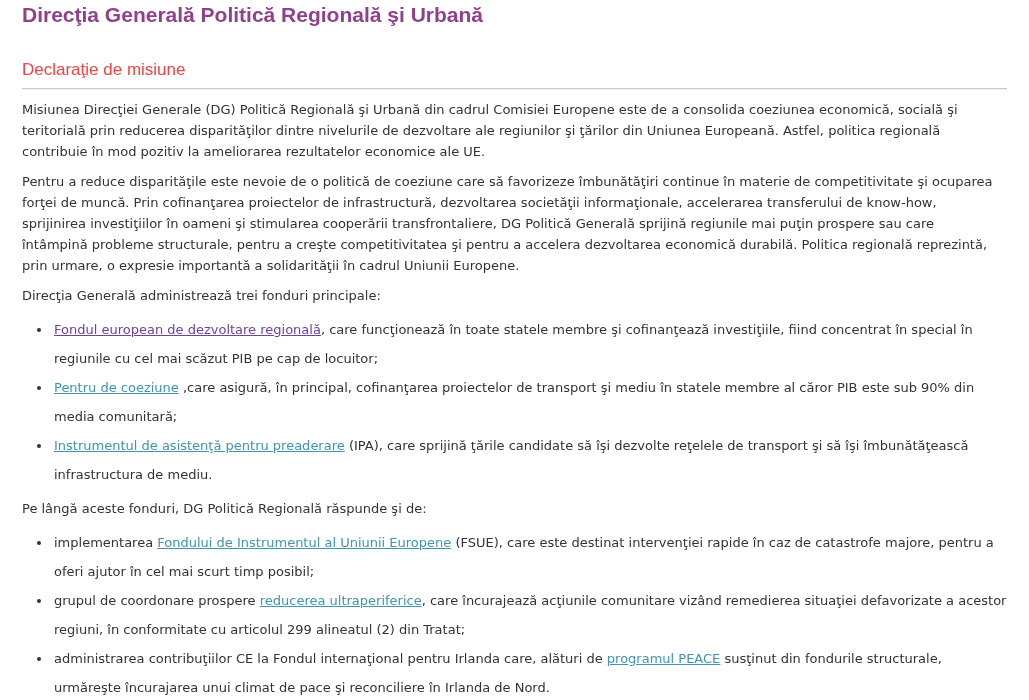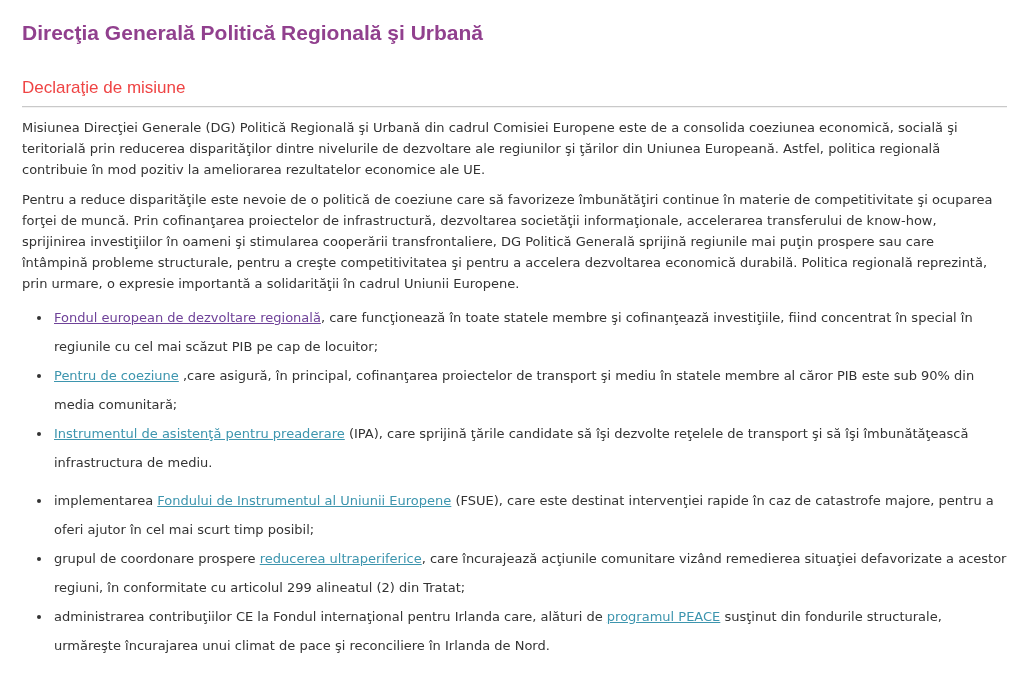--- a/index.html
+++ b/index.html
@@ -19,21 +19,21 @@
   .page {
     padding: 0 22px;
     box-sizing: border-box;
   }
   .page-title {
     font-family: "Liberation Sans", sans-serif;
     font-size: 21px;
     line-height: 26px;
     font-weight: bold;
     color: #91408e;
-    margin: 20px 0 0 0;
+    margin: 2px 0 0 0;
   }
   .section-heading {
     font-family: "Liberation Sans", sans-serif;
     font-size: 17px;
     line-height: 22px;
     font-weight: normal;
     color: #ef4444;
     margin: 31px 0 7px 0;
   }
   .divider {
@@ -71,27 +71,29 @@
   <h1 class="page-title">Direcţia Generală Politică Regională şi Urbană</h1>
 
   <h2 class="section-heading">Declaraţie de misiune</h2>
 
   <hr class="divider">
 
   <p>Misiunea Direcţiei Generale (DG) Politică Regională şi Urbană din cadrul Comisiei Europene este de a consolida coeziunea economică, socială şi teritorială prin reducerea disparităţilor dintre nivelurile de dezvoltare ale regiunilor şi ţărilor din Uniunea Europeană. Astfel, politica regională contribuie în mod pozitiv la ameliorarea rezultatelor economice ale UE.</p>
 
   <p>Pentru a reduce disparităţile este nevoie de o politică de coeziune care să favorizeze îmbunătăţiri continue în materie de competitivitate şi ocuparea forţei de muncă. Prin cofinanţarea proiectelor de infrastructură, dezvoltarea societăţii informaţionale, accelerarea transferului de know-how, sprijinirea investiţiilor în oameni şi stimularea cooperării transfrontaliere, DG Politică Generală sprijină regiunile mai puţin prospere sau care întâmpină probleme structurale, pentru a creşte competitivitatea şi pentru a accelera dezvoltarea economică durabilă. Politica regională reprezintă, prin urmare, o expresie importantă a solidarităţii în cadrul Uniunii Europene.</p>
 
+  <p>Direcţia Generală administrează trei fonduri principale:</p>
 
   <ul>
     <li><a class="visited">Fondul european de dezvoltare regională</a><span>, care funcţionează în toate statele membre şi cofinanţează investiţiile, fiind concentrat în special în regiunile cu cel mai scăzut PIB pe cap de locuitor;</span></li>
     <li><a>Pentru de coeziune</a><span> ,care asigură, în principal, cofinanţarea proiectelor de transport şi mediu în statele membre al căror PIB este sub 90% din media comunitară;</span></li>
     <li><a>Instrumentul de asistenţă pentru preaderare</a><span> (IPA), care sprijină ţările candidate să îşi dezvolte reţelele de transport şi să îşi îmbunătăţească infrastructura de mediu.</span></li>
   </ul>
 
+  <p>Pe lângă aceste fonduri, DG Politică Regională răspunde şi de:</p>
 
   <ul>
     <li><span>implementarea </span><a>Fondului de Instrumentul al Uniunii Europene</a><span> (FSUE), care este destinat intervenţiei rapide în caz de catastrofe majore, pentru a oferi ajutor în cel mai scurt timp posibil;</span></li>
     <li><span>grupul de coordonare prospere </span><a>reducerea ultraperiferice</a><span>, care încurajează acţiunile comunitare vizând remedierea situaţiei defavorizate a acestor regiuni, în conformitate cu articolul 299 alineatul (2) din Tratat;</span></li>
     <li><span>administrarea contribuţiilor CE la Fondul internaţional pentru Irlanda care, alături de </span><a>programul PEACE</a><span> susţinut din fondurile structurale, urmăreşte încurajarea unui climat de pace şi reconciliere în Irlanda de Nord.</span></li>
   </ul>
 
 </div>
 
 </body></html>

